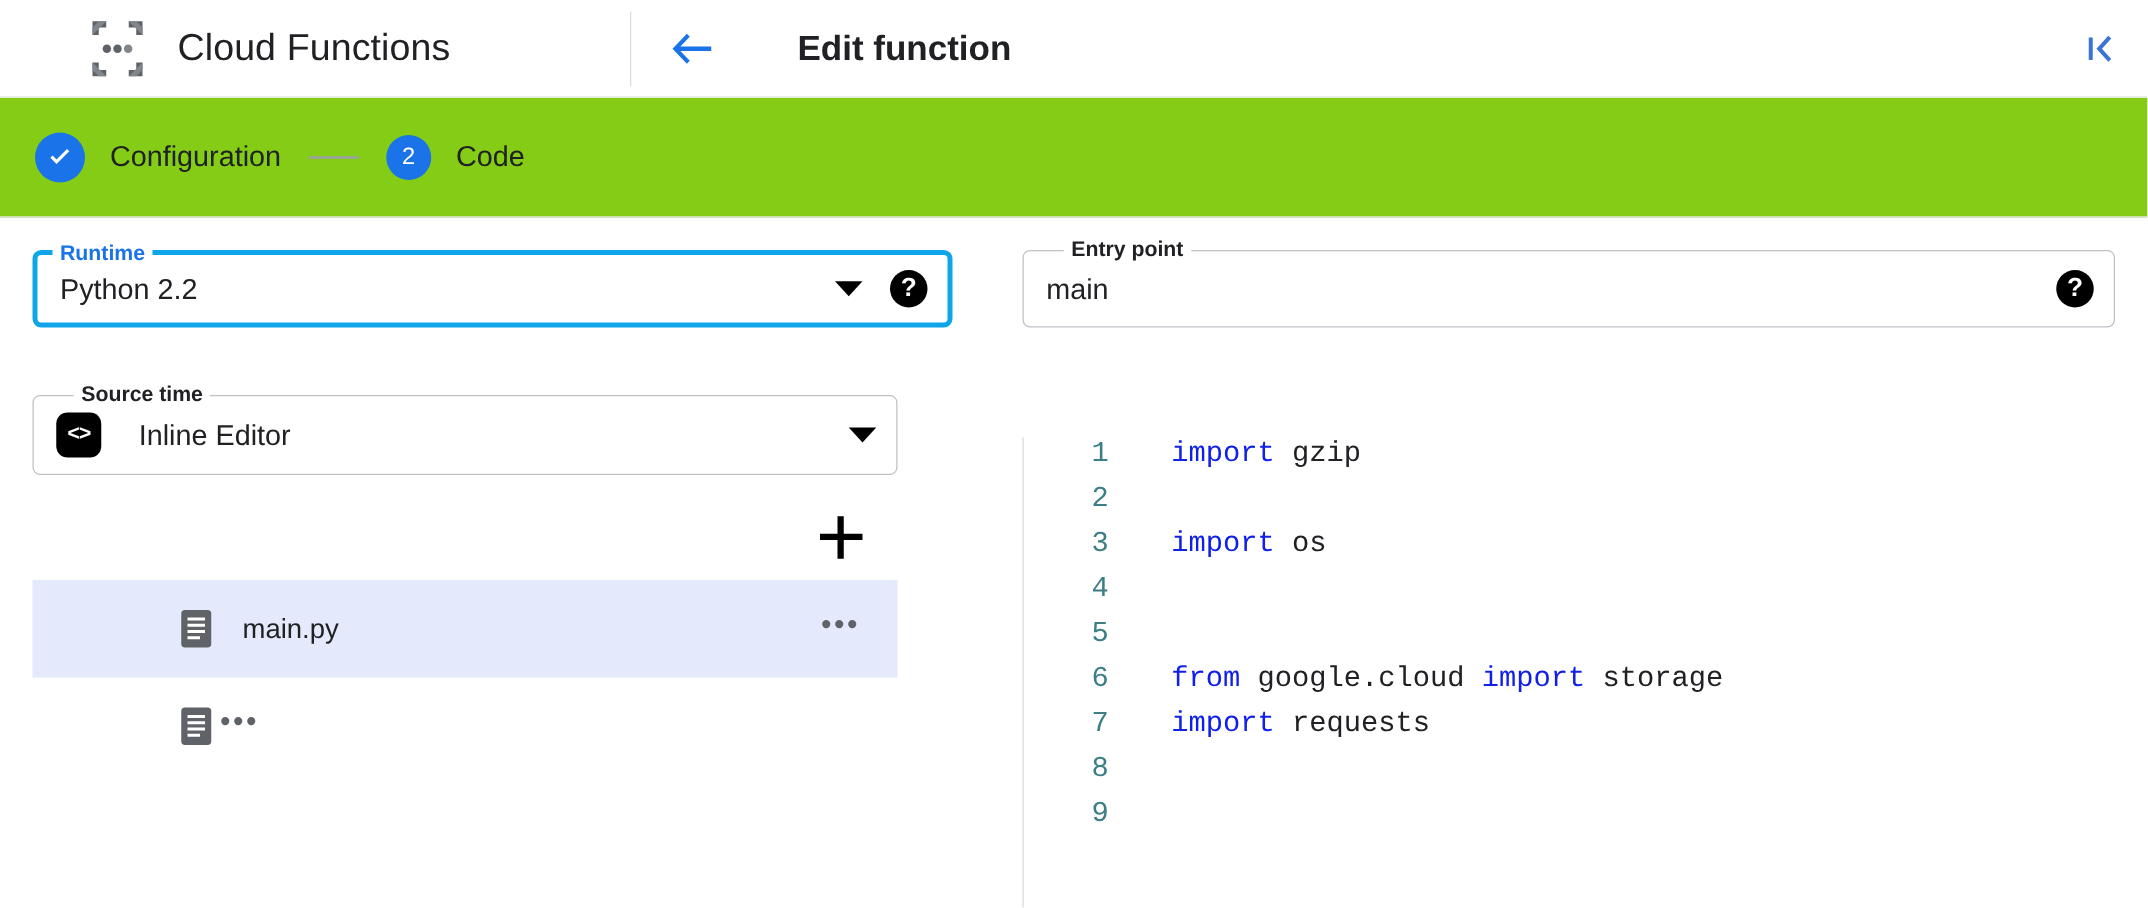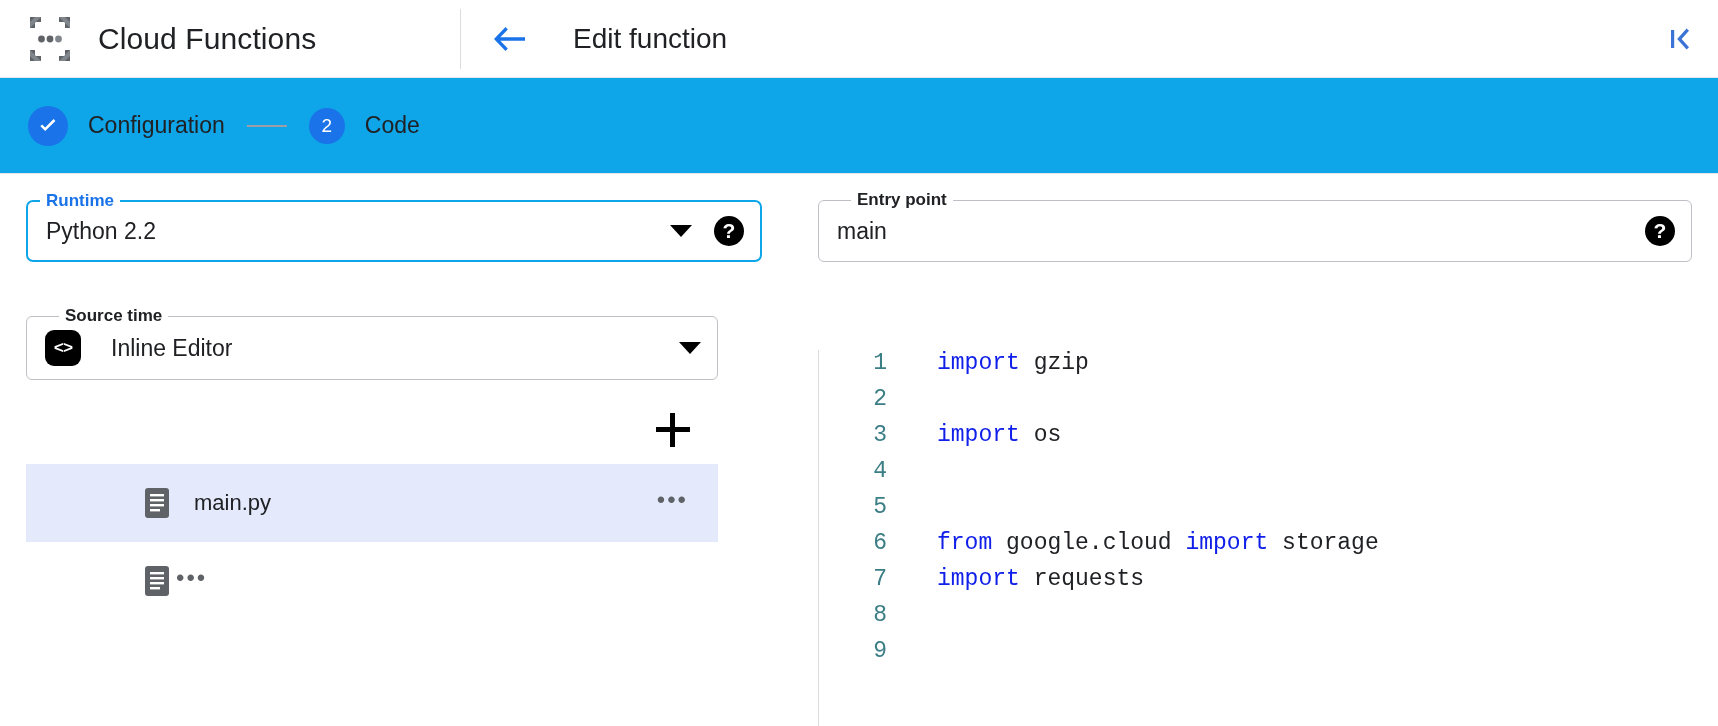--- a/index.html
+++ b/index.html
@@ -14,20 +14,21 @@
   }
 
   
   .appbar {
     height: 78px;
     display: flex;
     align-items: center;
     border-bottom: 1px solid #e4e6e9;
     position: relative;
     background: #fff;
+    padding-left: 44px;
   }
   .brand {
     display: flex;
     align-items: center;
     padding-left: 24px;
     width: 460px;
     height: 100%;
   }
   .brand-logo {
     width: 52px; height: 52px;
@@ -49,43 +50,43 @@
     margin-right: 26px;
   }
   .back-arrow {
     width: 44px; height: 44px;
     flex: 0 0 44px;
     display: flex; align-items: center; justify-content: center;
     cursor: pointer;
   }
   .page-title {
     font-size: 28px;
-    font-weight: 400;
-    color: #202124;
-    margin-left: 42px;
+    font-weight: 700;
+    color: #202124;
+    margin-left: 63px;
     white-space: nowrap;
   }
   .collapse-btn {
     position: absolute;
     right: 18px;
     top: 50%;
     transform: translateY(-50%);
     width: 40px; height: 40px;
     display: flex; align-items: center; justify-content: center;
     cursor: pointer;
   }
 
   
   .stepper {
     height: 96px;
     display: flex;
     align-items: center;
     padding-left: 28px;
     border-bottom: 1px solid #e4e6e9;
-    background: #0ea5e9;
+    background: #84cc16;
   }
   .step { display: flex; align-items: center; cursor: pointer; }
   .step-circle {
     width: 40px; height: 40px;
     border-radius: 50%;
     background: #1a73e8;
     display: flex; align-items: center; justify-content: center;
     flex: 0 0 40px;
   }
   .step-circle.num {
@@ -121,21 +122,21 @@
     position: relative;
     border: 1px solid #bdc1c6;
     border-radius: 6px;
     height: 62px;
     display: flex;
     align-items: center;
     padding: 0 16px 0 18px;
     background: #fff;
   }
   .field.focused {
-    border: 2px solid #0ea5e9;
+    border: 4px solid #0ea5e9;
     border-radius: 7px;
   }
   .field-legend {
     position: absolute;
     top: -11px;
     left: 32px;
     background: #fff;
     padding: 0 6px;
     font-size: 17px;
     font-weight: 700;

